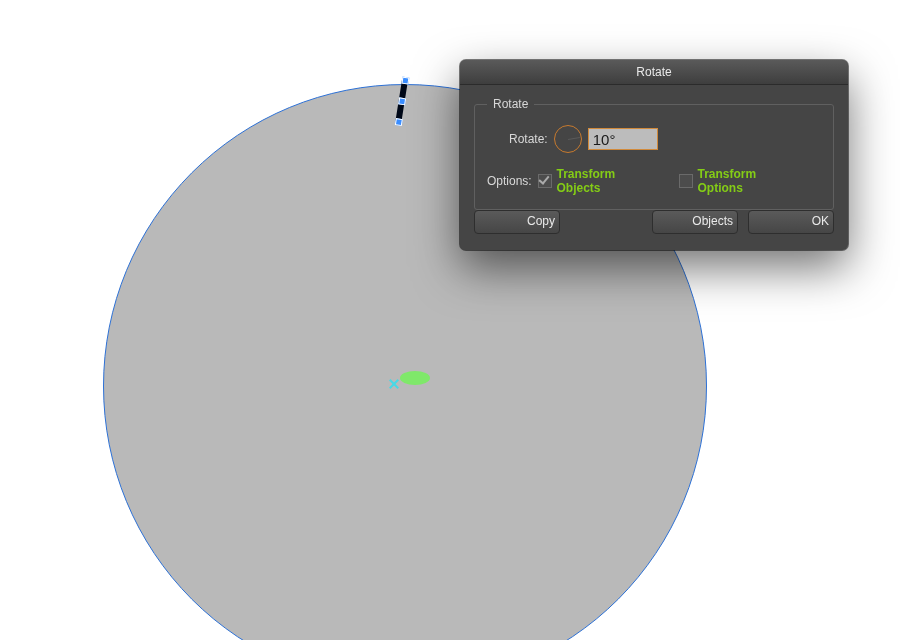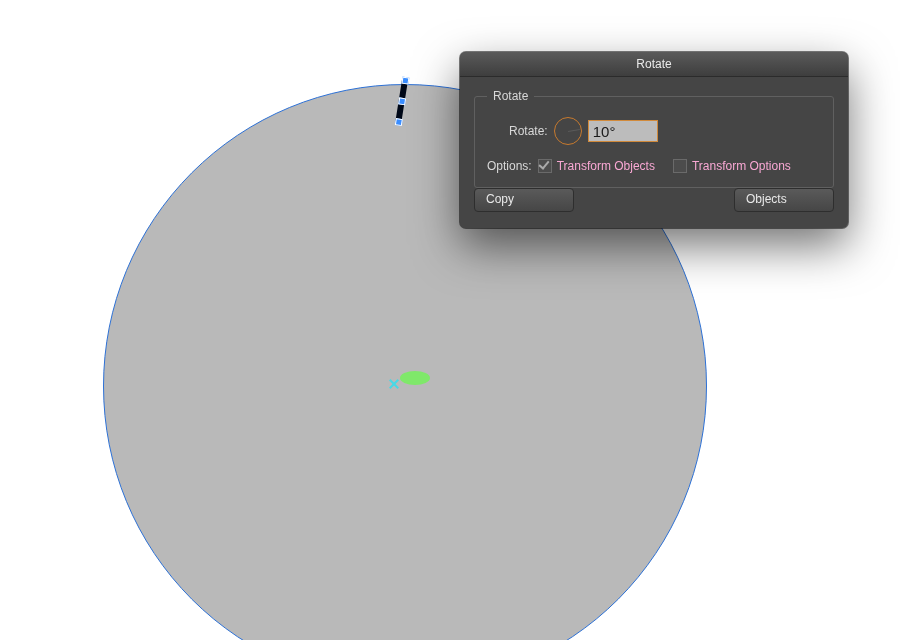--- a/index.html
+++ b/index.html
@@ -90,21 +90,21 @@
     box-sizing: border-box;
   }
   .sh-top   { left: 4px; top: -3px; }
   .sh-mid   { left: 4px; top: 18px; }
   .sh-bot   { left: 4px; top: 39px; }
 
   
   .dialog-wrap {
     position: absolute;
     left: 460px;
-    top: 52px;
+    top: 60px;
     width: 388px;
     border-radius: 6px;
     background: #454545;
     box-shadow: 0 18px 45px rgba(0,0,0,0.55), 0 0 0 1px rgba(0,0,0,0.5);
     color: #d8d8d8;
     font-size: 12px;
   }
   .titlebar {
     height: 24px;
     border-top-left-radius: 6px;
@@ -171,21 +171,22 @@
     font-size: 15px;
     padding: 1px 4px;
     box-sizing: content-box;
     outline: none;
   }
 
   .chk {
     display: inline-flex;
     align-items: center;
     margin-right: 18px;
-    color: #f9a8d4;
+    color: #84cc16;
+    font-weight: bold;
   }
   .chk .box {
     width: 12px;
     height: 12px;
     border: 1px solid #6a6a6a;
     background: #4c4c4c;
     margin-right: 5px;
     position: relative;
     display: inline-block;
   }
@@ -223,27 +224,27 @@
 
   .button-row {
     display: flex;
     gap: 10px;
   }
   .btn {
     flex: 0 0 auto;
     min-width: 76px;
     height: 22px;
     line-height: 20px;
-    text-align: left;
+    text-align: right;
     background: linear-gradient(#5a5a5a, #464646);
     color: #e9e9e9;
     border: 1px solid #2e2e2e;
     border-radius: 4px;
     font-size: 12px;
-    padding: 0 11px;
+    padding: 0 4px;
     cursor: default;
   }
   .spacer { flex: 1 1 auto; }
 </style>
 </head>
 <body>
 
 <div class="canvas">
 
   <div class="circle"></div>
@@ -292,16 +293,17 @@
           <span>Transform Options</span>
         </span>
       </div>
     </fieldset>
 
 
     <div class="button-row">
       <div class="btn">Copy</div>
       <div class="spacer"></div>
       <div class="btn">Objects</div>
+      <div class="btn">OK</div>
     </div>
 
   </div>
 </div>
 
 </body></html>

